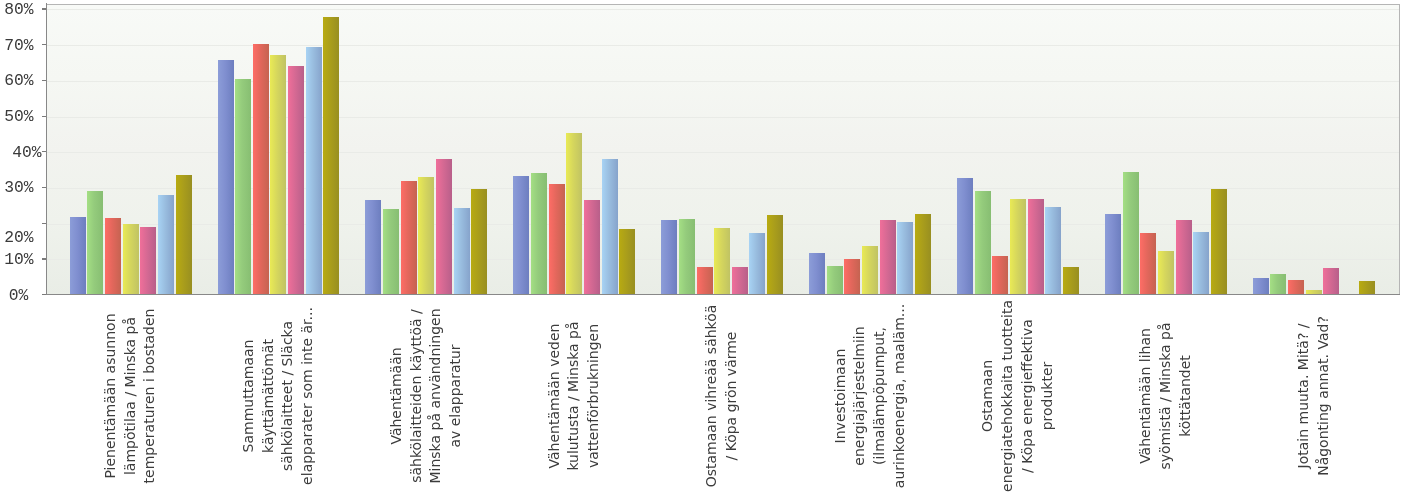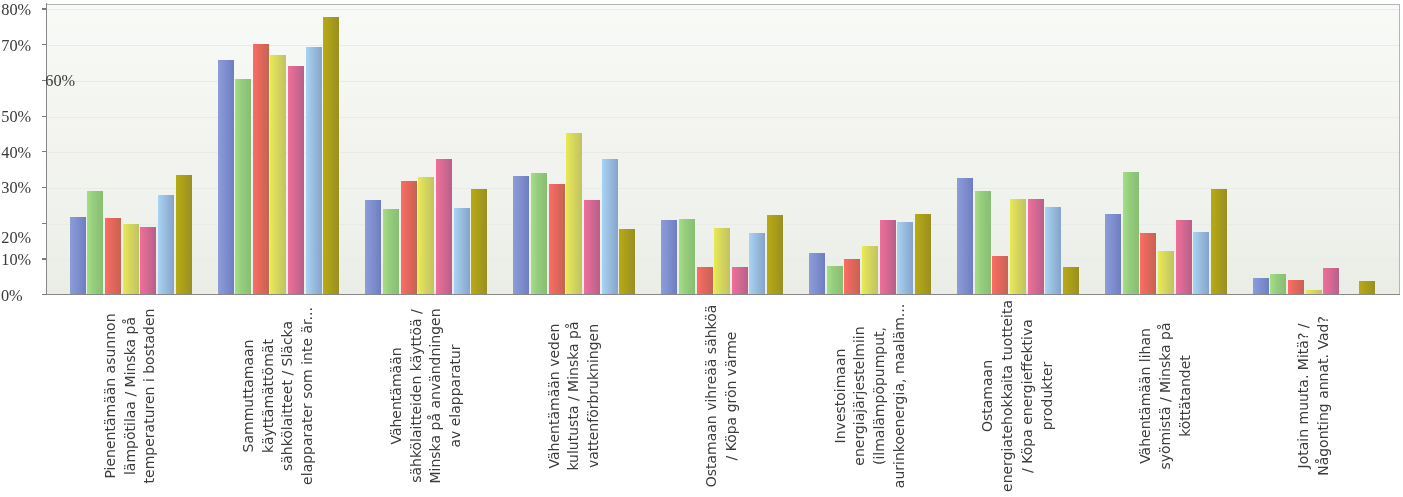--- a/index.html
+++ b/index.html
@@ -20,22 +20,22 @@
   #gridlines{position:absolute;left:0;top:0;width:100%;height:100%;}
   .gridline{position:absolute;left:0;width:100%;height:1px;background:#e9ebe7;}
 
   
   #yaxis{position:absolute;left:45.6px;top:3px;width:1.4px;height:292px;background:#888888;}
   #xaxis{position:absolute;left:42px;top:293.6px;width:1358px;height:1.5px;background:#888888;}
   .ytick{position:absolute;width:4px;height:1.3px;background:#7a7a7a;}
 
   
   .ylabel{
-    position:absolute;left:0;width:37px;text-align:left;
-    font-family:Liberation Serif, serif;
+    position:absolute;left:0;width:37px;text-align:center;
+    font-family:Liberation Mono, monospace;
     font-size:17px;color:#3a3a3a;white-space:nowrap;line-height:1;
   }
   .ylabel>span{display:inline-block;transform-origin:right center;transform:scaleX(0.96);}
 
   
   .bar{position:absolute;bottom:0;width:16px;}
 
   
   .catlabel{
     position:absolute;top:0;left:0;
@@ -138,23 +138,23 @@
       <div class="ytick" style="left: 42px; top: 115.5px;"></div>
       <div class="ytick" style="left: 42px; top: 151.2px;"></div>
       <div class="ytick" style="left: 42px; top: 186.9px;"></div>
       <div class="ytick" style="left: 42px; top: 222.6px;"></div>
       <div class="ytick" style="left: 42px; top: 258.3px;"></div>
       <div class="ytick" style="left: 42px; top: 294px;"></div>
     </div>
   <div id="ylabels">
       <div class="ylabel" style="top: 0.9px;"><span>80%</span></div>
       <div class="ylabel" style="top: 36.6px;"><span>70%</span></div>
-      <div class="ylabel" style="top: 72.3px; padding-left: 44px;"><span>60%</span></div>
+      <div class="ylabel" style="top: 72.3px;"><span>60%</span></div>
       <div class="ylabel" style="top: 108px;"><span>50%</span></div>
-      <div class="ylabel" style="top: 143.7px;"><span>40%</span></div>
+      <div class="ylabel" style="top: 143.7px; margin-left: 8px;"><span>40%</span></div>
       <div class="ylabel" style="top: 179.4px;"><span>30%</span></div>
       <div class="ylabel" style="top: 229px;"><span>20%</span></div>
       <div class="ylabel" style="top: 250.8px;"><span>10%</span></div>
       <div class="ylabel" style="top: 286.5px;"><span>0%</span></div>
     </div>
   <div id="catlabels">
       <div class="catlabel" style="left: 102.9px; top: 0px;">
         <div class="catline" style="left: 0px; top: 396px;">Pienentämään asunnon</div>
         <div class="catline" style="left: 19.7px; top: 396px;">lämpötilaa / Minska på</div>
         <div class="catline" style="left: 39.4px; top: 396px;">temperaturen i bostaden</div>

